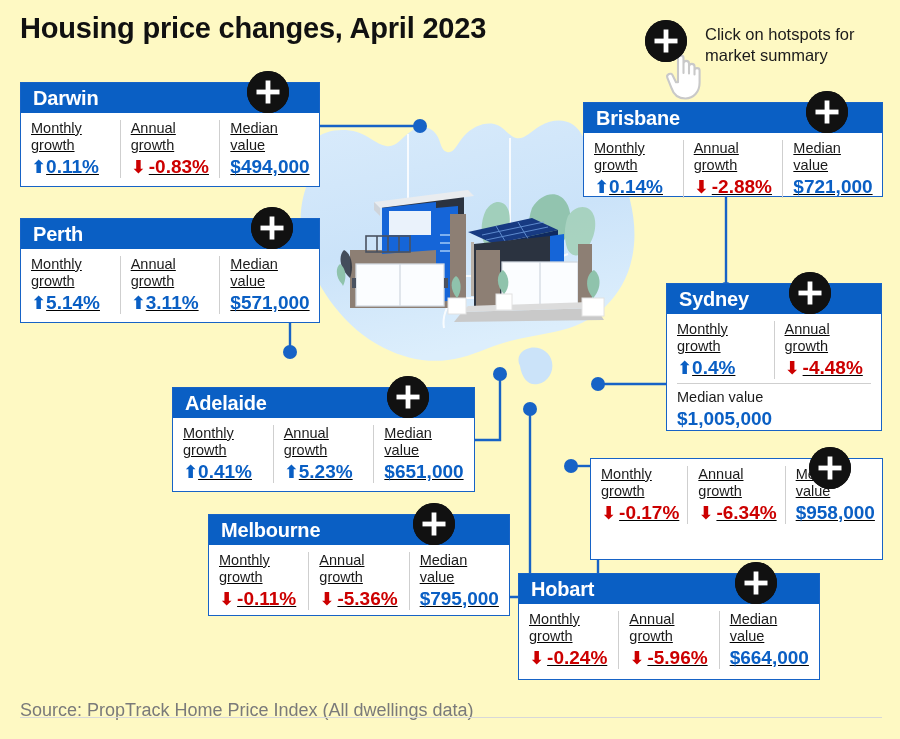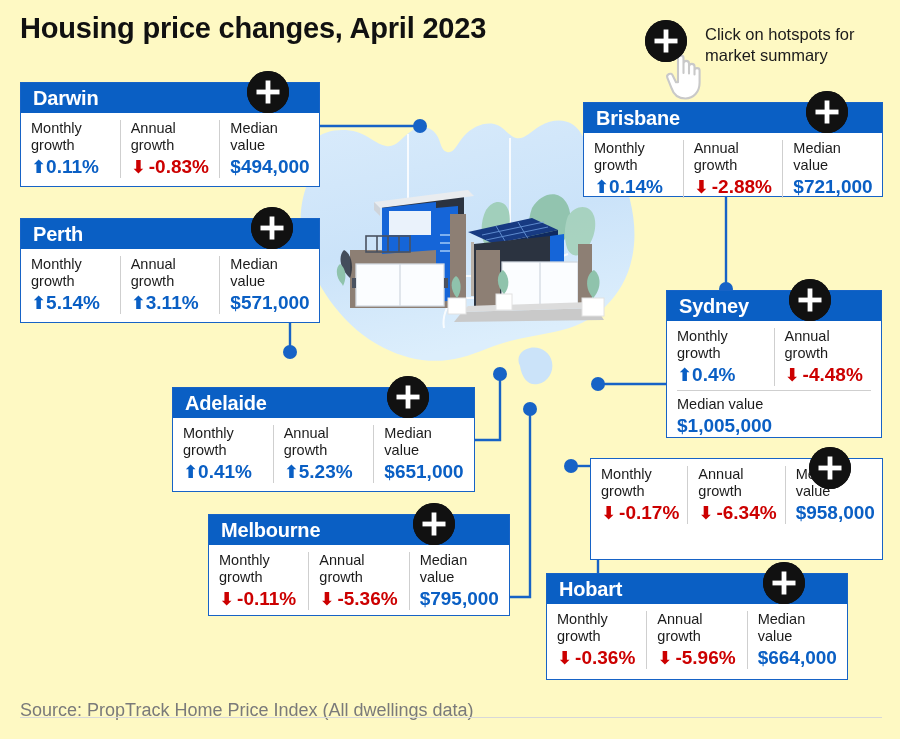--- a/index.html
+++ b/index.html
@@ -53,20 +53,21 @@
     box-sizing:border-box;
   }
   .card-title{
     color:#ffffff;font-size:20px;font-weight:bold;letter-spacing:-0.2px;
     white-space:nowrap;
   }
   .card-body{
     display:flex;
     padding:7px 0 6px 0;
     box-sizing:border-box;
+    text-decoration:underline;
   }
   .metric{
     flex:1;
     padding:0 10px;
     box-sizing:border-box;
     border-left:1px solid #cfcfcf;
     min-width:0;
   }
   .metric:first-child{border-left:none;}
   .metric-label{
@@ -362,21 +363,21 @@
     </div>
     <div class="hot" style="left:222px;top:-12px;">
       <svg width="42" height="42" viewBox="0 0 42 42">
           <circle cx="21" cy="21" r="21" fill="#111111"></circle>
           <rect x="9.5" y="18.6" width="23" height="4.8" fill="#fff"></rect>
           <rect x="18.6" y="9.5" width="4.8" height="23" fill="#fff"></rect>
         </svg>
     </div>
   </div>
 
-  <div class="card sydney" style="left:666px;top:290px;width:216px;height:148px;">
+  <div class="card sydney" style="left:666px;top:283px;width:216px;height:148px;">
     <div class="card-head">
       <span class="card-title">Sydney</span>
     </div>
     <div class="card-body">
       <div class="metric">
         <div class="metric-label">Monthly
 growth</div>
         <div class="metric-value up"><span class="arrow up">⬆</span><span>0.4%</span></div>
       </div>
       <div class="metric">
@@ -478,29 +479,29 @@
     </div>
     <div class="hot" style="left:218px;top:-12px;">
       <svg width="42" height="42" viewBox="0 0 42 42">
           <circle cx="21" cy="21" r="21" fill="#111111"></circle>
           <rect x="9.5" y="18.6" width="23" height="4.8" fill="#fff"></rect>
           <rect x="18.6" y="9.5" width="4.8" height="23" fill="#fff"></rect>
         </svg>
     </div>
   </div>
 
-  <div class="card" style="left:518px;top:573px;width:302px;height:107px;margin-left:28px;">
+  <div class="card" style="left:518px;top:573px;width:302px;height:107px;">
     <div class="card-head">
       <span class="card-title">Hobart</span>
     </div>
     <div class="card-body">
       <div class="metric">
         <div class="metric-label">Monthly
 growth</div>
-        <div class="metric-value down"><span class="arrow down">⬇</span><span>-0.36%</span></div>
+        <div class="metric-value down"><span class="arrow down">⬇</span><span>-0.24%</span></div>
       </div>
       <div class="metric">
         <div class="metric-label">Annual
 growth</div>
         <div class="metric-value down"><span class="arrow down">⬇</span><span>-5.96%</span></div>
       </div>
       <div class="metric">
         <div class="metric-label">Median
 value</div>
         <div class="metric-value neutral">$664,000</div>

